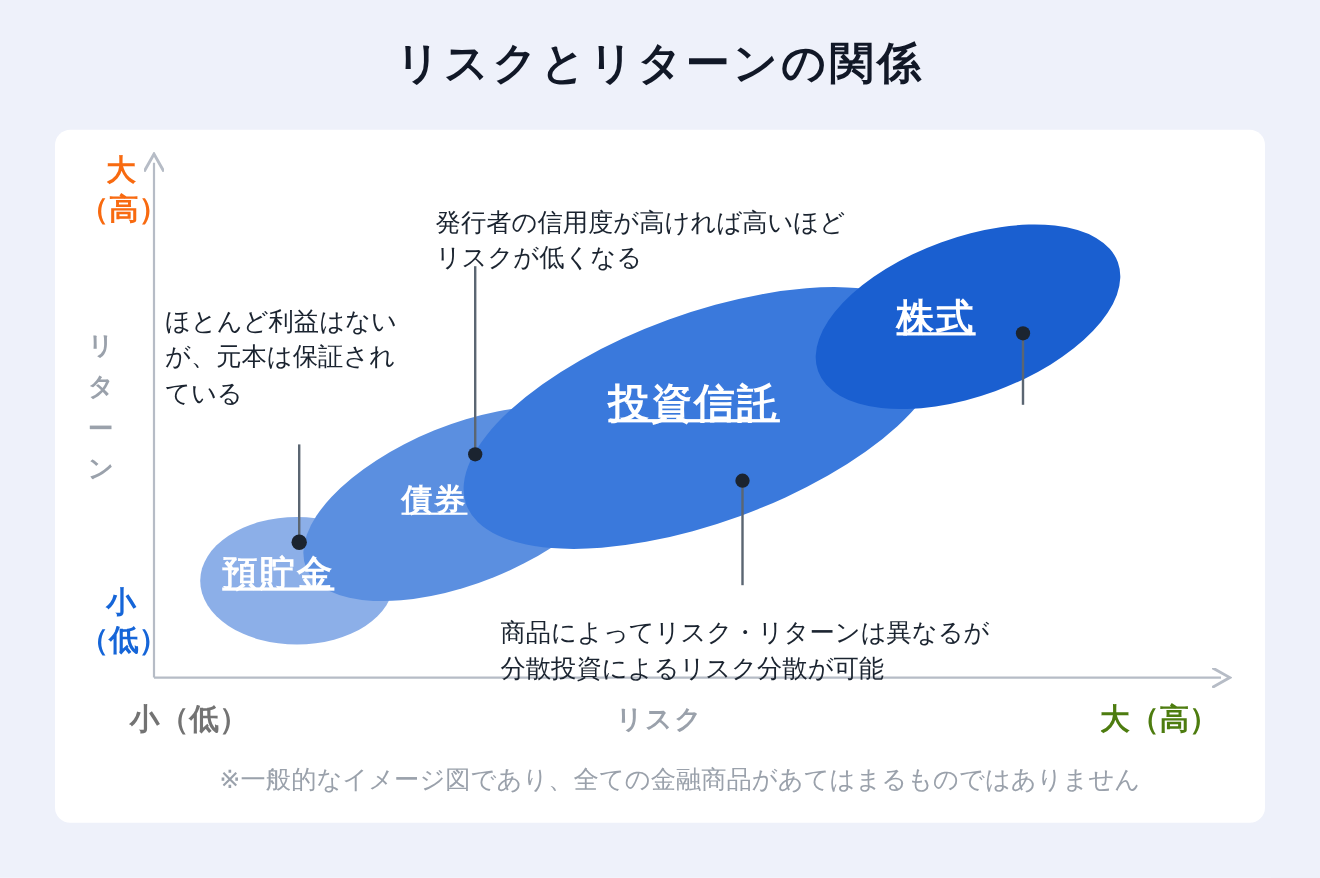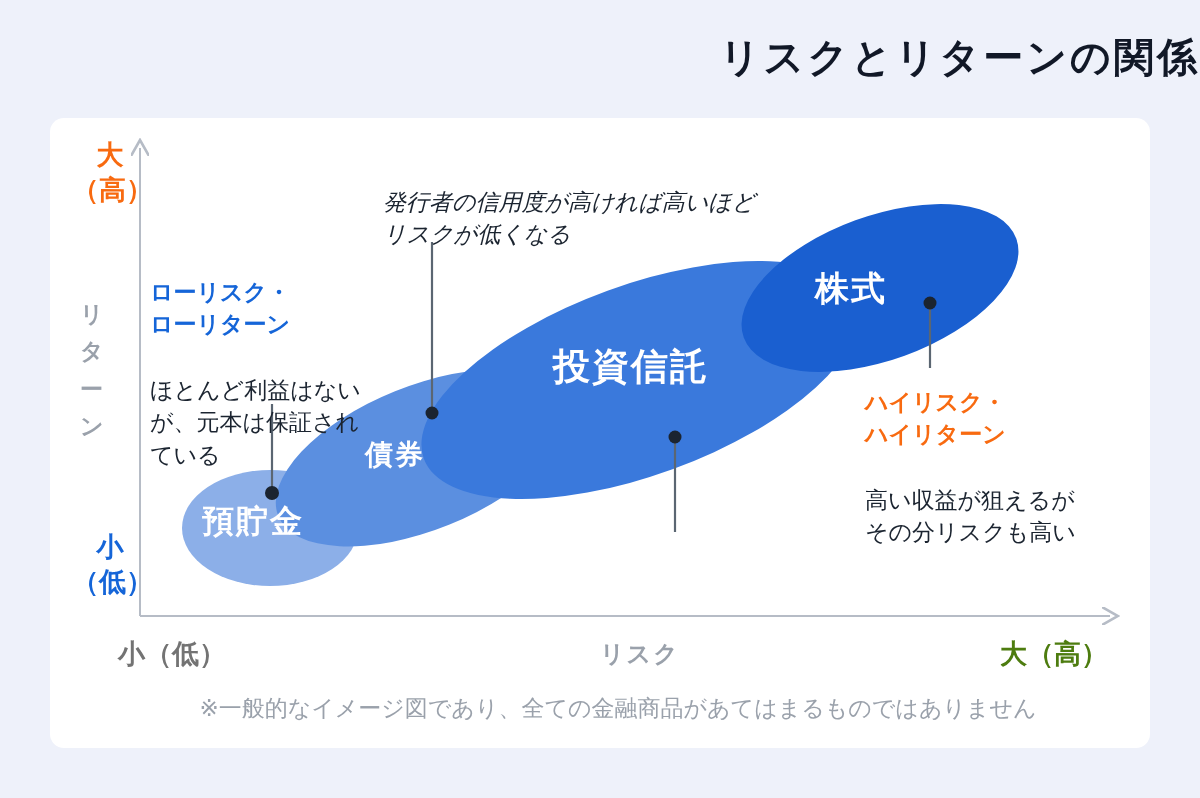--- a/index.html
+++ b/index.html
@@ -16,21 +16,21 @@
   .page {
     position: relative;
     width: 1200px;
     height: 798px;
   }
   .page-title {
     position: absolute;
     left: 0;
     top: 30px;
     width: 1200px;
-    text-align: right;
+    text-align: center;
     font-size: 40px;
     font-weight: bold;
     color: #111827;
     letter-spacing: 3px;
   }
   .card {
     position: absolute;
     left: 50px;
     top: 118px;
     width: 1100px;
@@ -94,36 +94,36 @@
     top: 518px;
     font-size: 27px;
     color: #737373;
   }
   .x-axis-name {
     left: 510px;
     top: 520px;
     font-size: 24px;
     color: #9aa1ab;
     letter-spacing: 2px;
-    margin-left: 40px;
   }
   .x-high {
     left: 950px;
     top: 518px;
     font-size: 27px;
     color: #4d7c0f;
   }
 
   
   .bubble-label {
     position: absolute;
     color: #ffffff;
     font-weight: bold;
     white-space: nowrap;
     letter-spacing: 2px;
+    text-decoration: underline;
   }
   .lbl-deposit { left: 152px; top: 382px; font-size: 32px; }
   .lbl-bond    { left: 315px; top: 318px; font-size: 28px; }
   .lbl-fund    { left: 503px; top: 224px; font-size: 37px; }
   .lbl-stock   { left: 765px; top: 148px; font-size: 34px; }
 
   
   .note {
     position: absolute;
     color: #1b2430;
@@ -135,21 +135,21 @@
     color: #1565D8;
     font-weight: bold;
     display: block;
   }
   .note .hl-orange {
     color: #F86A10;
     font-weight: bold;
     display: block;
   }
   .note-low   { left: 100px; top: 125px; width: 280px; }
-  .note-top   { left: 333px; top: 35px;  width: 500px; font-style: italic; }
+  .note-top   { left: 346px; top: 35px;  width: 500px; }
   .note-high  { left: 815px; top: 235px; width: 290px; }
   .note-fund  { left: 405px; top: 408px; width: 580px; }
 
   .footnote {
     position: absolute;
     left: 0;
     top: 575px;
     width: 1136px;
     text-align: center;
     font-size: 23px;
@@ -208,36 +208,32 @@
       <div class="axis-label x-low">小（低）</div>
       <div class="axis-label x-axis-name">リスク</div>
       <div class="axis-label x-high">大（高）</div>
 
       <div class="bubble-label lbl-deposit">預貯金</div>
       <div class="bubble-label lbl-bond">債券</div>
       <div class="bubble-label lbl-fund">投資信託</div>
       <div class="bubble-label lbl-stock">株式</div>
 
       <div class="note note-low">
-        <span class="hl-blue">ローリスク・
-ローリターン</span>
         <span>ほとんど利益はない
 が、元本は保証され
 ている</span>
       </div>
 
       <div class="note note-top">
         <span>発行者の信用度が高ければ高いほど
 リスクが低くなる</span>
       </div>
 
-      <div class="note note-high">
-        <span class="hl-orange">ハイリスク・
-ハイリターン</span>
-        <span>高い収益が狙えるが
-その分リスクも高い</span>
+
+      <div class="note note-fund">
+        <span>商品によってリスク・リターンは異なるが
+分散投資によるリスク分散が可能</span>
       </div>
-
 
       <div class="footnote">※一般的なイメージ図であり、全ての金融商品があてはまるものではありません</div>
     </div>
   </div>
 </div>
 
 </body></html>

